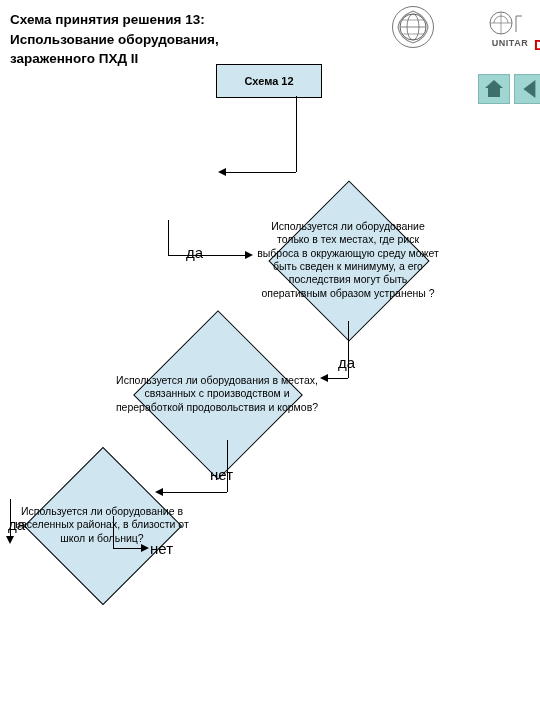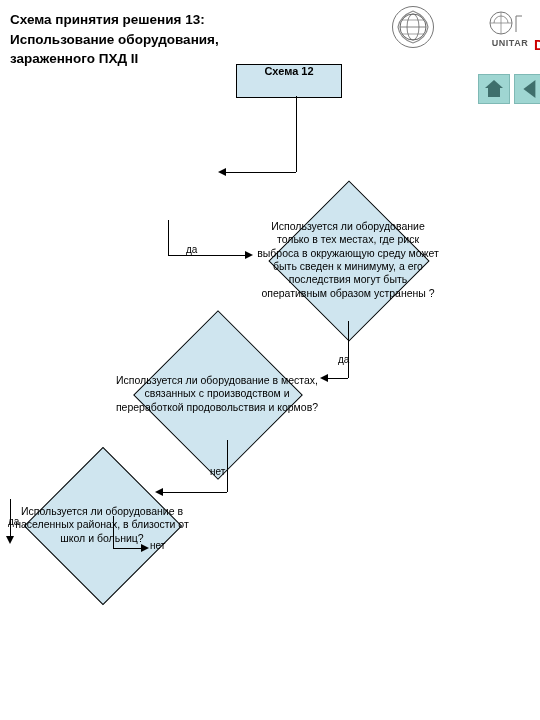--- a/index.html
+++ b/index.html
@@ -63,23 +63,23 @@
     position:absolute;left:-6px;top:-1px;width:12px;height:9px;background:#3f6f6c;
   }
   .back-glyph{
     position:absolute;left:50%;top:50%;transform:translate(-55%,-50%);
     width:0;height:0;border-top:9px solid transparent;border-bottom:9px solid transparent;
     border-right:12px solid #3f6f6c;
   }
 
   
   .scheme-box{
-    position:absolute;left:236px;top:64px;width:104px;height:32px;
+    position:absolute;left:216px;top:64px;width:104px;height:32px;
     background:#cfe5ef;border:1px solid #000;
-    display:flex;justify-content:center;
+    display:flex;align-items:center;justify-content:center;
     font-size:11px;font-weight:bold;
   }
 
   
   .diamond{
     position:absolute;
   }
   .diamond .shape{
     position:absolute;left:0;top:0;width:100%;height:100%;
     background:#cfe5ef;border:1px solid #000;
@@ -125,21 +125,21 @@
   .ln.h{height:1px;}
   .ln.v{width:1px;}
   .arrow{
     position:absolute;width:0;height:0;
   }
   .arrow.left{border-top:4.5px solid transparent;border-bottom:4.5px solid transparent;border-right:8px solid #000;}
   .arrow.right{border-top:4.5px solid transparent;border-bottom:4.5px solid transparent;border-left:8px solid #000;}
   .arrow.down{border-left:4.5px solid transparent;border-right:4.5px solid transparent;border-top:8px solid #000;}
 
   .edge-label{
-    position:absolute;font-size:10px;color:#000;white-space:nowrap;
+    position:absolute;font-size:15px;color:#000;white-space:nowrap;
   }
 </style>
 </head>
 <body>
 
 <div class="stage">
 
   <div class="title" style="white-space:pre-line;">Схема принятия решения 13:
 Использование оборудования,
 зараженного ПХД II</div>
@@ -206,21 +206,21 @@
     <div class="txt">Используется ли оборудование только в тех местах, где риск выброса в окружающую среду может быть сведен к минимуму, а его последствия  могут быть оперативным образом устранены ?</div>
   </div>
 
   <div class="ln v" style="left:348px;top:321px;height:57px;"></div>
   <div class="ln h" style="left:328px;top:378px;width:20px;"></div>
   <div class="arrow left" style="left:320px;top:373.5px;"></div>
   <div class="edge-label" style="left:338px;top:354px;">да</div>
 
   <div class="diamond" id="node-food-production">
     <div class="shape"></div>
-    <div class="txt">Используется ли оборудование в местах, связанных с производством и переработкой продовольствия и кормов?</div>
+    <div class="txt">Используется ли оборудования в местах, связанных с производством и переработкой продовольствия и кормов?</div>
   </div>
 
   <div class="ln v" style="left:227px;top:440px;height:52px;"></div>
   <div class="ln h" style="left:163px;top:492px;width:64px;"></div>
   <div class="arrow left" style="left:155px;top:487.5px;"></div>
   <div class="edge-label" style="left:210px;top:466px;">нет</div>
 
   <div class="diamond" id="node-populated-areas">
     <div class="shape"></div>
     <div class="txt">Используется ли оборудование в населенных районах, в близости от школ и больниц?</div>

